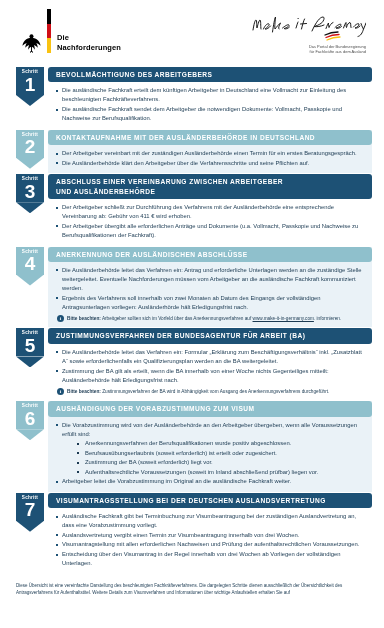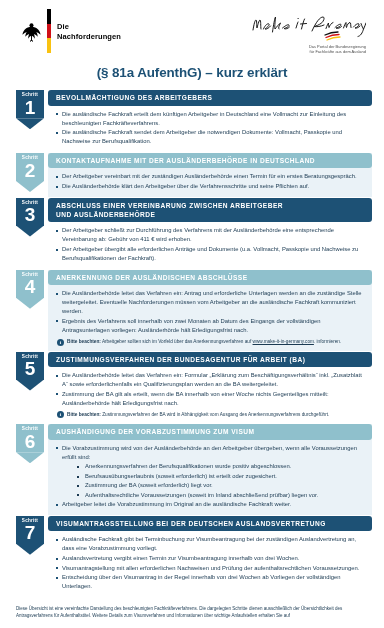--- a/index.html
+++ b/index.html
@@ -7,21 +7,21 @@
     width:384px;height:628px;
     background:#ffffff;
     font-family:"Liberation Sans", sans-serif;
     color:#1b3a52;
     overflow:hidden;
   }
   .page{position:relative;width:384px;height:628px;box-sizing:border-box;padding:0 12px;}
 
   
   .header{display:flex;justify-content:space-between;align-items:flex-start;padding:9px 6px 0 10px;height:58px;box-sizing:border-box;}
-  .brand{display:flex;align-items:center;}
+  .brand{display:flex;align-items:flex-end;}
   .eagle{width:19px;height:21px;margin-right:6px;flex:0 0 auto;}
   .flagbar{width:4px;height:44px;display:flex;flex-direction:column;margin-right:6px;flex:0 0 auto;}
   .flagbar i{display:block;width:100%;flex:1;}
   .fb-black{background:#000000;}
   .fb-red{background:#d00f17;}
   .fb-gold{background:#f9c211;}
   .brandtext{font-size:7.5px;line-height:1.32;font-weight:700;color:#000;letter-spacing:.1px;padding-top:1px;}
   .miig{text-align:right;padding-top:4px;}
   .miig-sig{display:block;}
   .miig-sub{font-size:3.9px;line-height:1.38;color:#4a4a4a;margin-top:1px;letter-spacing:.05px;}
@@ -174,21 +174,20 @@
         </g>
       </svg>
       <div class="miig-sub">
         <div>Das Portal der Bundesregierung</div>
         <div>für Fachkräfte aus dem Ausland</div>
       </div>
     </div>
   </div>
 
   <div class="title">
-    <span>(§ 81a AufenthG) – kurz erklärt</span>
   </div>
 
   <div class="steps">
 
     <div class="step t-dark">
       <div class="badge-col">
         <div class="badge">
           <div class="badge-label">Schritt</div>
           <div class="badge-num">1</div>
         </div>

